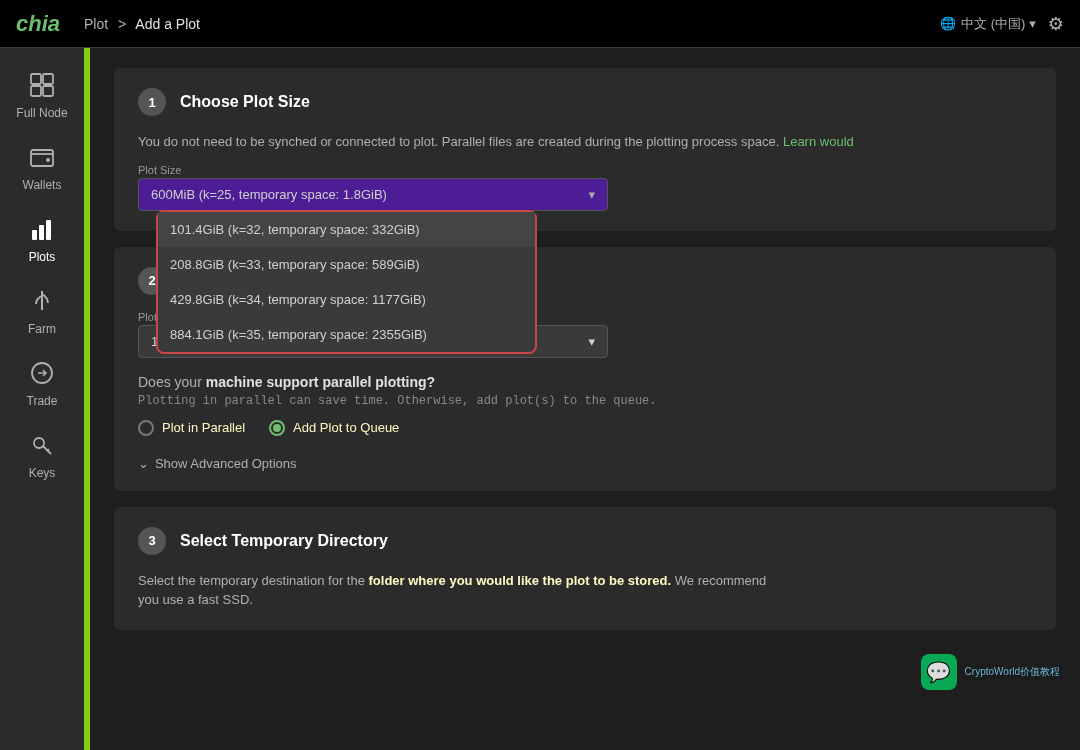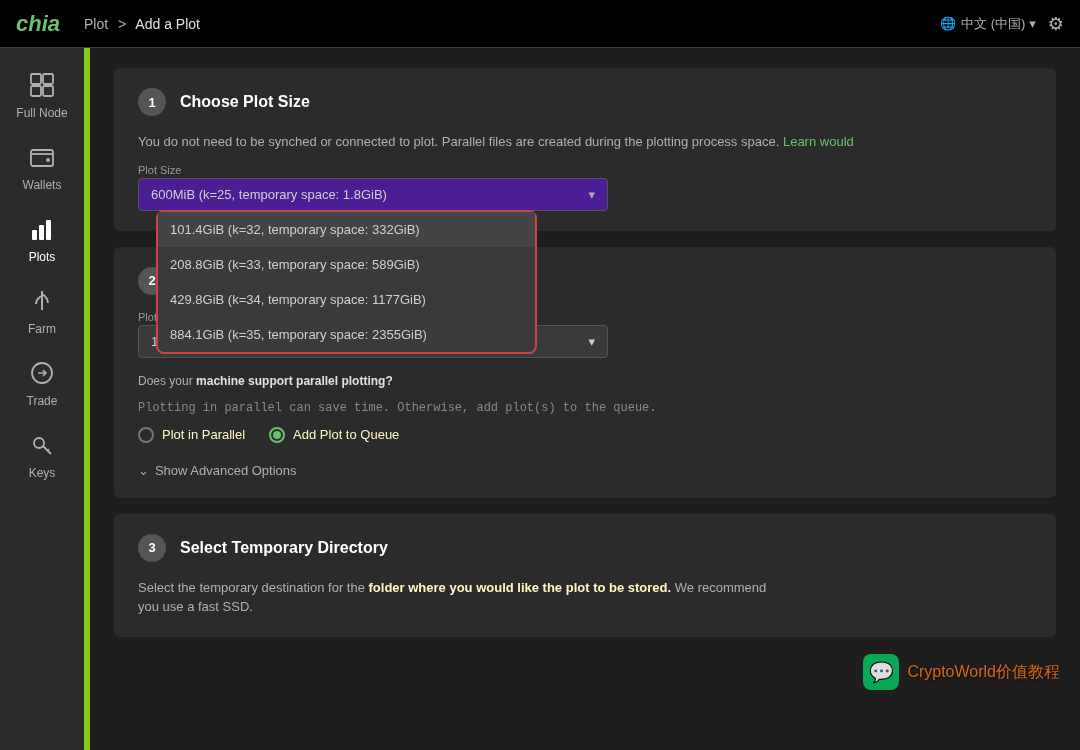--- a/index.html
+++ b/index.html
@@ -203,23 +203,23 @@
       color: #d0d0d0;
       display: flex;
       justify-content: space-between;
       align-items: center;
       cursor: pointer;
       width: 470px;
       margin-bottom: 16px;
     }
 
     .parallel-question {
-      font-size: 12px;
-      color: #b0b0b0;
-      margin-bottom: 13px;
+      font-size: 14px;
+      color: #b0b0b0;
+      margin-bottom: 4px;
     }
     .parallel-question strong { color: #e0e0e0; }
     .parallel-sub {
       font-size: 12px;
       color: #888;
       margin-bottom: 12px;
       font-family: Liberation Mono, monospace;
     }
 
     .radio-group {
@@ -288,22 +288,22 @@
       height: 36px;
       background: #07c160;
       border-radius: 8px;
       display: flex;
       align-items: center;
       justify-content: center;
       color: white;
       font-size: 20px;
     }
     .watermark-text {
-      color: #f97316;
-      font-size: 16px;
+      color: #7dd3fc;
+      font-size: 10px;
       font-weight: 500;
       text-shadow: 1px 1px 3px rgba(0,0,0,0.8);
     }
 
     ::-webkit-scrollbar { width: 6px; }
     ::-webkit-scrollbar-track { background: #222; }
     ::-webkit-scrollbar-thumb { background: #555; border-radius: 3px; }
   </style>
 </head>
 <body>

